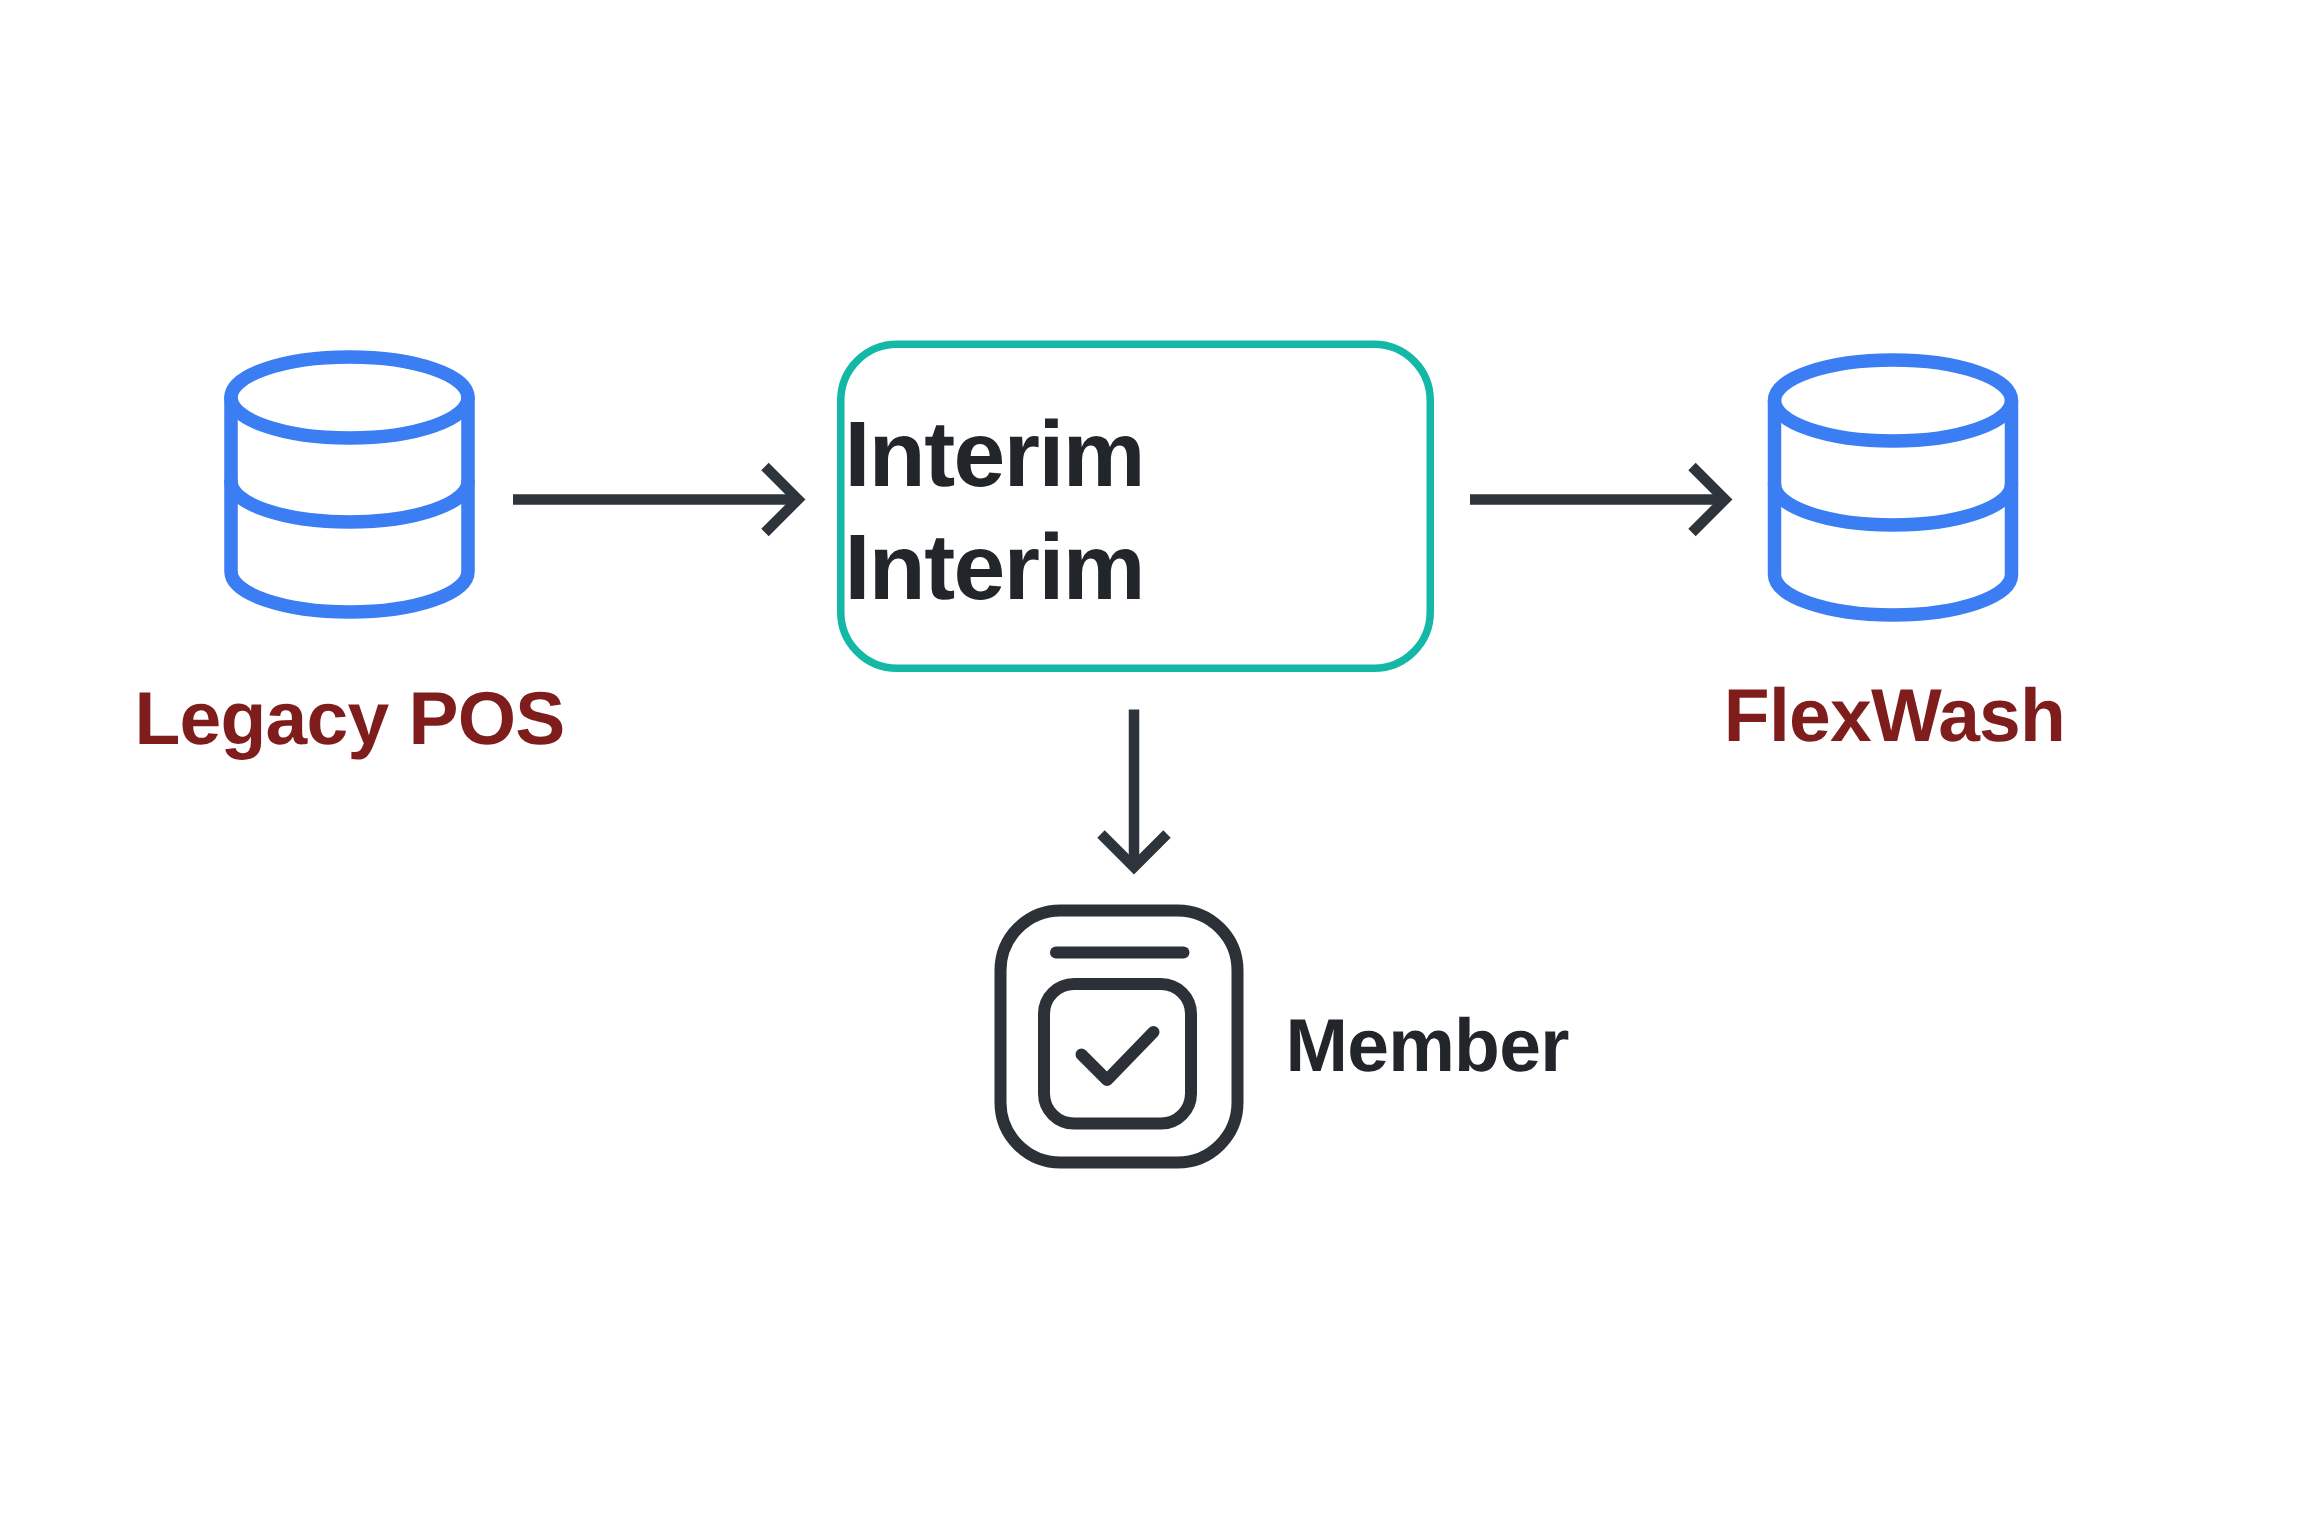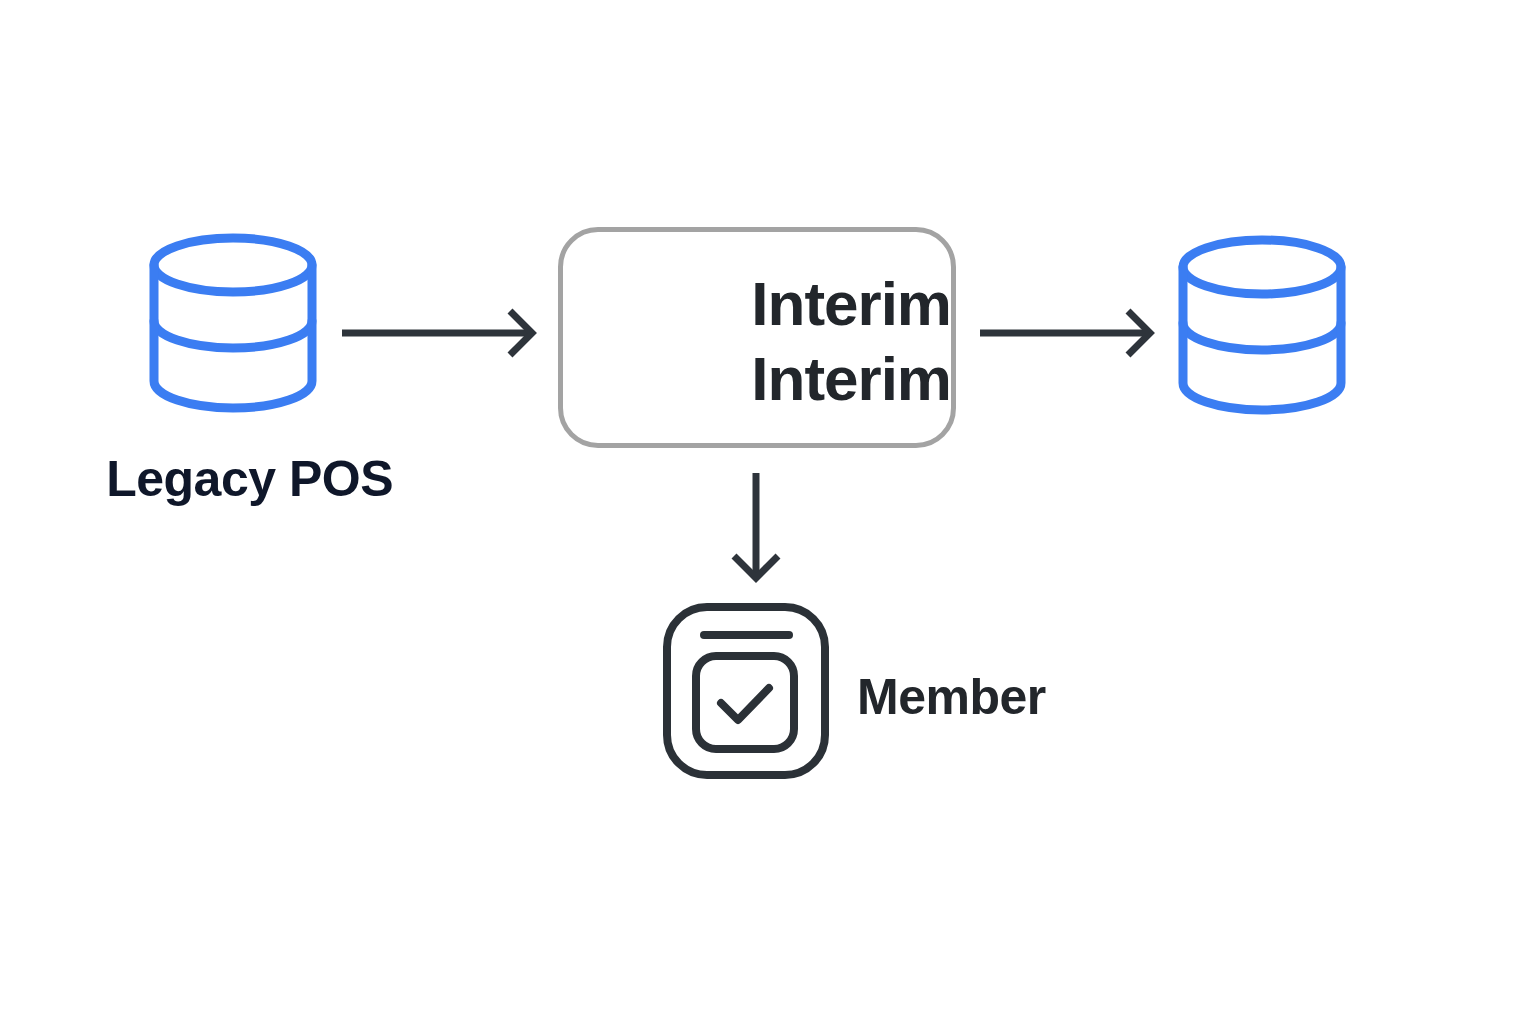--- a/index.html
+++ b/index.html
@@ -9,39 +9,39 @@
     width: 1536px;
     height: 1024px;
     background: #ffffff;
     overflow: hidden;
     font-family: "Liberation Sans", "DejaVu Sans", sans-serif;
   }
   .abs { position: absolute; }
   .node-label {
     position: absolute;
     width: 320px;
-    text-align: right;
+    text-align: center;
     font-size: 50px;
     font-weight: 700;
     letter-spacing: -0.5px;
-    color: #0f172a;
+    color: #7f1d1d;
     white-space: nowrap;
   }
   .process-box {
     position: absolute;
     left: 558px;
     top: 227px;
     width: 398px;
     height: 221px;
-    border: 5px solid #a3a3a3;
+    border: 5px solid #14b8a6;
     border-radius: 40px;
     background: #ffffff;
     display: flex;
     flex-direction: column;
-    align-items: flex-end;
+    align-items: flex-start;
     justify-content: center;
     padding-top: 6px;
   }
   .process-line {
     font-size: 62px;
     font-weight: 700;
     letter-spacing: -1px;
     line-height: 75px;
     color: #22262b;
     text-align: center;
@@ -91,20 +91,21 @@
 
   <div class="abs" style="left:1178px; top:235px;">
     <span>
       <svg width="168" height="180" viewBox="0 0 168 180" fill="none">
         <ellipse cx="84" cy="32" rx="79" ry="27" stroke="#3b7df2" stroke-width="9"></ellipse>
         <path d="M5 88 A79 27 0 0 0 163 88" stroke="#3b7df2" stroke-width="9" stroke-linecap="round"></path>
         <path d="M5 32 L5 148 A79 27 0 0 0 163 148 L163 32" stroke="#3b7df2" stroke-width="9" stroke-linecap="round"></path>
       </svg>
     </span>
   </div>
+  <div class="node-label" style="left:1103px; top:448px;">FlexWash</div>
 
   <svg class="abs" style="left:721px; top:466px;" width="70" height="125" viewBox="0 0 70 125">
     <line x1="35" y1="7" x2="35" y2="110" stroke="#2e343b" stroke-width="7"></line>
     <path d="M13 90 L35 112 L57 90" stroke="#2e343b" stroke-width="7" fill="none"></path>
   </svg>
 
   <div class="abs" style="left:662px; top:602px;">
     <span>
       <svg width="168" height="178" viewBox="0 0 168 178" fill="none">
         <rect x="5" y="5" width="158" height="168" rx="40" stroke="#2b3137" stroke-width="8"></rect>

